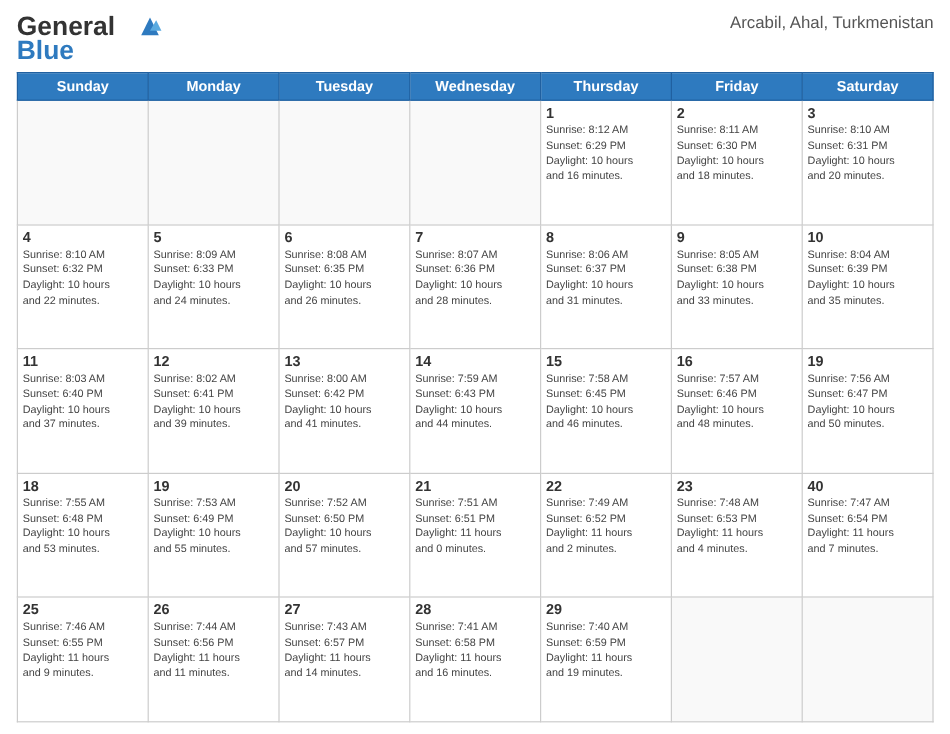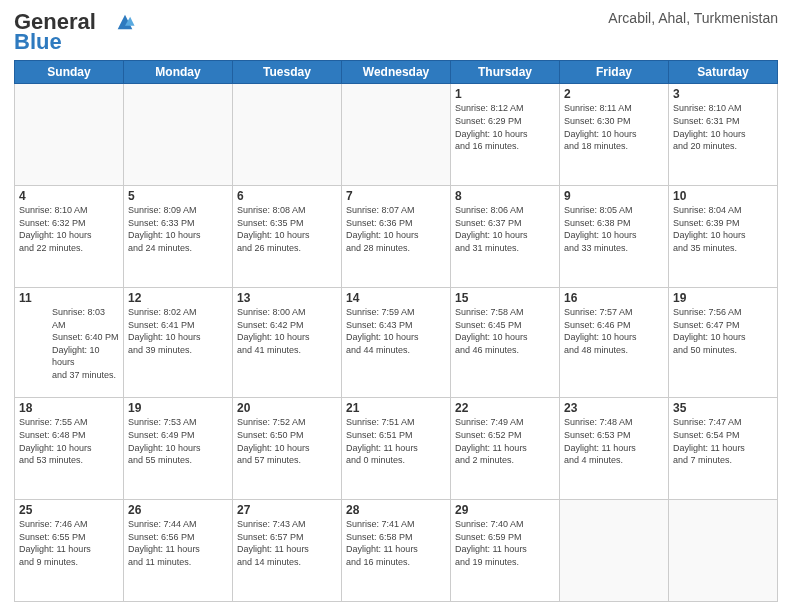--- a/index.html
+++ b/index.html
@@ -202,21 +202,21 @@
             <span class="day-number">10</span>
             <div class="day-info" style="white-space: pre-line;">Sunrise: 8:04 AM
 Sunset: 6:39 PM
 Daylight: 10 hours
 and 35 minutes.</div>
           </td>
         </tr>
         <tr>
           <td>
             <span class="day-number">11</span>
-            <div class="day-info" style="white-space: pre-line; margin-left: 33px;">Sunrise: 8:03 AM
+            <div class="day-info" style="white-space: pre-line;">Sunrise: 8:03 AM
 Sunset: 6:40 PM
 Daylight: 10 hours
 and 37 minutes.</div>
           </td>
           <td>
             <span class="day-number">12</span>
             <div class="day-info" style="white-space: pre-line;">Sunrise: 8:02 AM
 Sunset: 6:41 PM
 Daylight: 10 hours
 and 39 minutes.</div>
@@ -294,21 +294,21 @@
 and 2 minutes.</div>
           </td>
           <td>
             <span class="day-number">23</span>
             <div class="day-info" style="white-space: pre-line;">Sunrise: 7:48 AM
 Sunset: 6:53 PM
 Daylight: 11 hours
 and 4 minutes.</div>
           </td>
           <td>
-            <span class="day-number">35</span>
+            <span class="day-number">40</span>
             <div class="day-info" style="white-space: pre-line;">Sunrise: 7:47 AM
 Sunset: 6:54 PM
 Daylight: 11 hours
 and 7 minutes.</div>
           </td>
         </tr>
         <tr>
           <td>
             <span class="day-number">25</span>
             <div class="day-info" style="white-space: pre-line;">Sunrise: 7:46 AM

